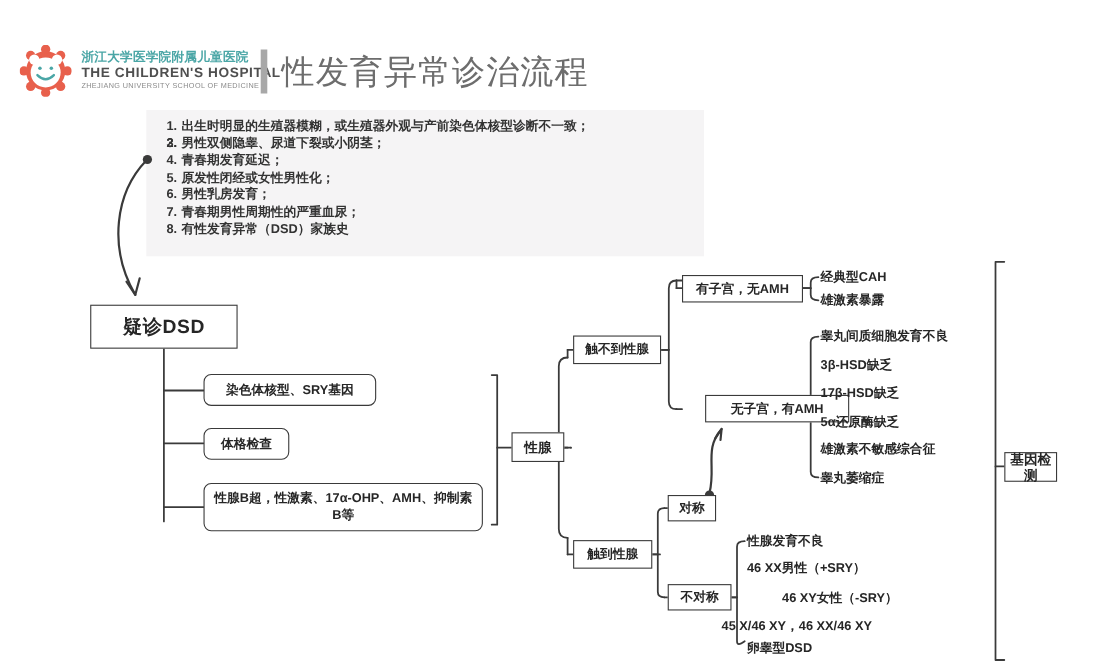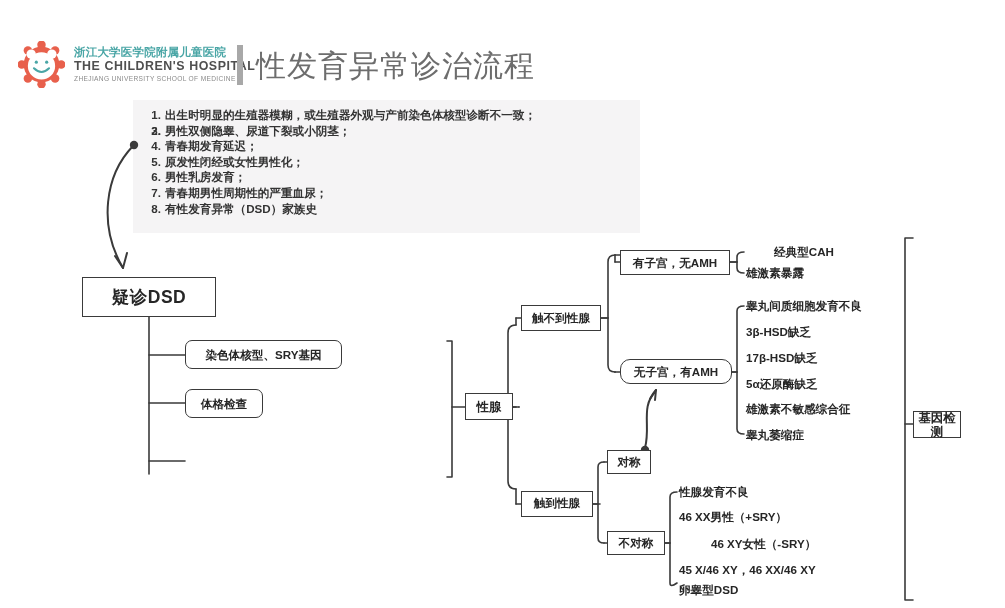--- a/index.html
+++ b/index.html
@@ -86,24 +86,24 @@
     left: 82px; top: 277px; width: 134px; height: 40px;
     font-size: 17.5px; letter-spacing: .5px;
   }
   #n-karyo  { left: 185px; top: 340px; width: 157px; height: 29px; font-size: 11.6px; }
   #n-phys   { left: 185px; top: 389px; width: 78px;  height: 29px; font-size: 11.6px; }
   #n-labs   { left: 185px; top: 439px; width: 254px; height: 44px; font-size: 11.6px;
               line-height: 16px; padding: 0 7px; }
 
   #n-gonad  { left: 465px; top: 393px; width: 48px;  height: 27px; font-size: 12.4px; }
   #n-imp    { left: 521px; top: 305px; width: 80px;  height: 26px; font-size: 11.6px; }
-  #n-palp   { left: 521px; top: 491px; width: 72px;  height: 26px; font-size: 11.6px; font-family: Liberation Serif, serif; }
+  #n-palp   { left: 521px; top: 491px; width: 72px;  height: 26px; font-size: 11.6px; }
 
   #n-uterus   { left: 620px; top: 250px; width: 110px; height: 25px; font-size: 11.6px; }
-  #n-nouterus { left: 620px; top: 359px; width: 112px; height: 25px; font-size: 11.6px; border-radius: 10px; }
+  #n-nouterus { left: 641px; top: 359px; width: 131px; height: 25px; font-size: 11.6px; }
 
   #n-sym    { left: 607px; top: 450px; width: 44px; height: 24px; font-size: 11.6px; }
   #n-asym   { left: 607px; top: 531px; width: 58px; height: 24px; font-size: 11.6px; }
 
   #n-gene   { left: 913px; top: 411px; width: 48px; height: 27px; font-size: 12.4px; }
 
   .leaf {
     position: absolute;
     font-size: 11.6px; font-weight: bold; color: #262626;
     white-space: nowrap; line-height: 13px;
@@ -222,41 +222,42 @@
       <path d="M645,448 C651,425 640,408 656,390" stroke-width="2"></path>
       <circle cx="645" cy="450" r="4.2" fill="#3a3a3a" stroke="none"></circle>
       <path d="M656,390 L650,399 M656,390 L655,400" stroke-width="2"></path>
     </g>
   </svg>
 
   <div class="node" id="n-dsd">疑诊DSD</div>
 
   <div class="node round" id="n-karyo">染色体核型、SRY基因</div>
   <div class="node round" id="n-phys">体格检查</div>
+  <div class="node round" id="n-labs">性腺B超，性激素、17α-OHP、AMH、抑制素B等</div>
 
   <div class="node" id="n-gonad">性腺</div>
   <div class="node" id="n-imp">触不到性腺</div>
   <div class="node" id="n-palp">触到性腺</div>
 
   <div class="node" id="n-uterus">有子宫，无AMH</div>
   <div class="node" id="n-nouterus">无子宫，有AMH</div>
 
   <div class="node" id="n-sym">对称</div>
   <div class="node" id="n-asym">不对称</div>
 
   <div class="node" id="n-gene">基因检测</div>
 
-  <div class="leaf" style="left:746px; top:245px;margin-left:28px;">经典型CAH</div>
+  <div class="leaf" style="left:746px; top:245px;">经典型CAH</div>
   <div class="leaf" style="left:746px; top:266px;">雄激素暴露</div>
 
   <div class="leaf" style="left:746px; top:299px;">睾丸间质细胞发育不良</div>
   <div class="leaf" style="left:746px; top:325px;">3β-HSD缺乏</div>
   <div class="leaf" style="left:746px; top:351px;">17β-HSD缺乏</div>
   <div class="leaf" style="left:746px; top:377px;">5α还原酶缺乏</div>
   <div class="leaf" style="left:746px; top:402px;">雄激素不敏感综合征</div>
   <div class="leaf" style="left:746px; top:428px;">睾丸萎缩症</div>
 
   <div class="leaf" style="left:679px; top:485px;">性腺发育不良</div>
   <div class="leaf" style="left:679px; top:510px;">46 XX男性（+SRY）</div>
   <div class="leaf" style="left:679px; top:537px;margin-left:32px;">46 XY女性（-SRY）</div>
-  <div class="leaf" style="left:679px; top:563px;">45 X/46 XY，46 XX/46 XY</div>
+  <div class="leaf" style="left:656px; top:563px;">45 X/46 XY，46 XX/46 XY</div>
   <div class="leaf" style="left:679px; top:583px;">卵睾型DSD</div>
 </div>
 
 </body></html>

